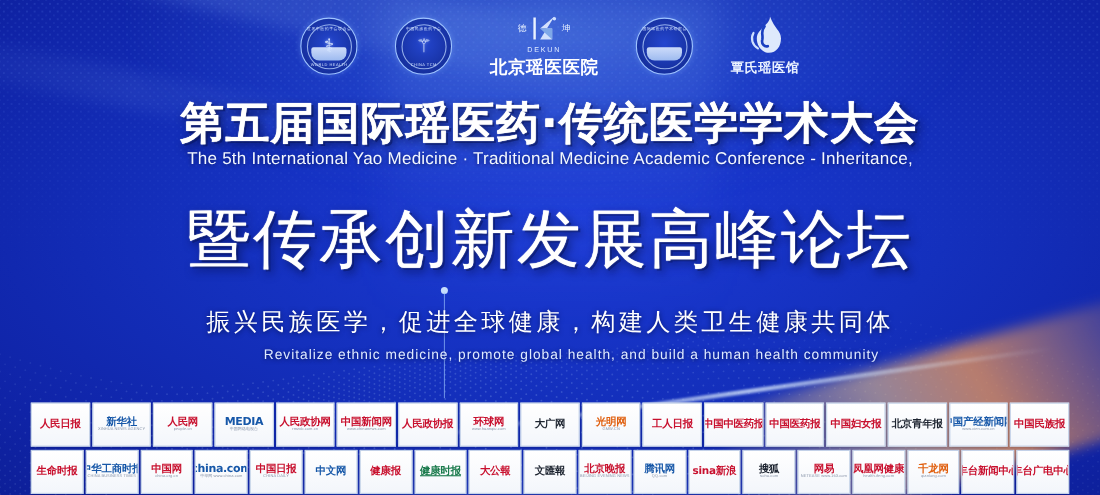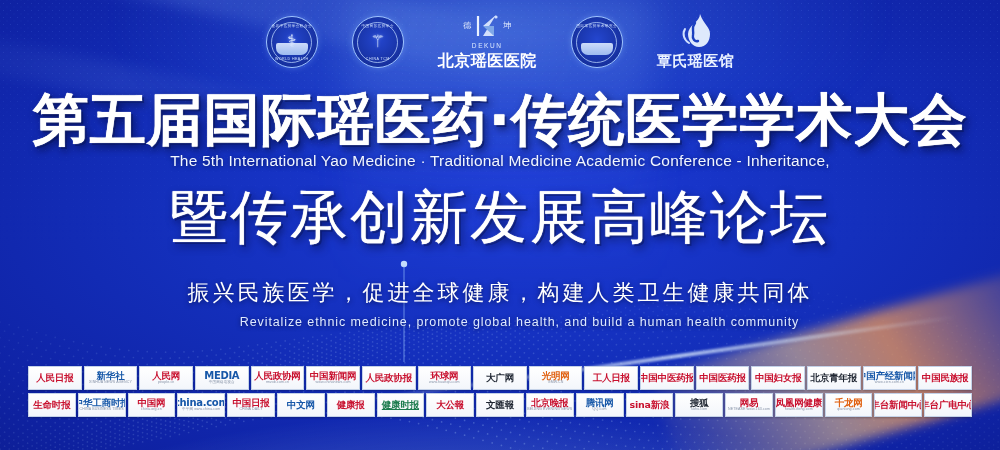--- a/index.html
+++ b/index.html
@@ -108,30 +108,30 @@
   .dekun { display: flex; flex-direction: column; align-items: center; gap: 2px; }
   .dekun-mark { display: flex; align-items: center; gap: 3px; }
   .dekun-cn { font-size: 8px; color: #e8f1ff; }
   .dekun-k {
     width: 26px; height: 26px; position: relative;
   }
   .dekun-tag { font-size: 6.5px; letter-spacing: 1.6px; color: #dbe8ff; margin-top: 1px; }
   .dekun-name { font-size: 16px; font-weight: 700; color: #ffffff; letter-spacing: .5px; }
 
   .flame-logo { display: flex; flex-direction: column; align-items: center; gap: 3px; }
-  .flame-name { font-size: 15px; font-weight: 700; color: #eaf2ff; letter-spacing: .5px; }
+  .flame-name { font-size: 12px; font-weight: 700; color: #eaf2ff; letter-spacing: .5px; }
 
   
   .title-block { position: absolute; left: 0; width: 1000px; text-align: center; z-index: 5; }
 
   .t1 {
     top: 92px;
   }
   .t1 .cn {
-    font-size: 56px; font-weight: 900; letter-spacing: 1px; line-height: 1.0;
+    font-size: 40px; font-weight: 900; letter-spacing: 1px; line-height: 1.0;
     color: #ffffff;
     font-family: "DejaVu Sans", "Liberation Sans", sans-serif;
     text-shadow:
       0 0 1px #ffffff,
       2px 2px 0 rgba(8,20,90,0.55),
       3px 4px 9px rgba(3,10,60,0.75);
     background: linear-gradient(180deg, #ffffff 0%, #ffffff 58%, #dbe8ff 100%);
     -webkit-background-clip: text; background-clip: text;
   }
   .t1 .en {
@@ -180,21 +180,21 @@
     font-family: "DejaVu Sans", sans-serif;
   }
   .media-rows {
     position: absolute; left: 0; top: 366px; width: 1000px;
     z-index: 6; display: flex; flex-direction: column; gap: 3px;
     padding: 0 28px;
   }
   .media-row { display: flex; gap: 2px; justify-content: center; }
   .media-cell {
     flex: 1 1 0;
-    height: 24px;
+    height: 40px;
     background: linear-gradient(180deg, #ffffff 0%, #f3f6fb 100%);
     border: 0.5px solid rgba(190,205,230,0.9);
     display: flex; flex-direction: column;
     align-items: center; justify-content: center;
     overflow: hidden;
     box-shadow: 0 1px 2px rgba(0,0,0,0.25);
   }
   .mc-main {
     font-size: 9.5px; font-weight: 700; line-height: 1.02;
     white-space: nowrap; letter-spacing: -0.2px;

